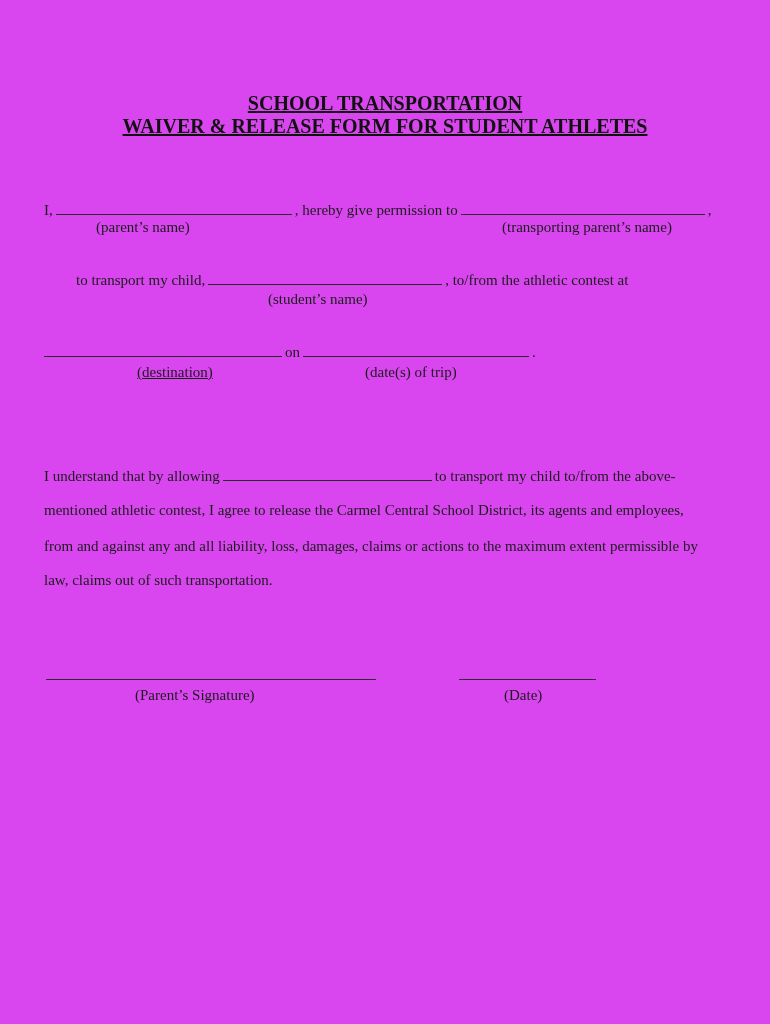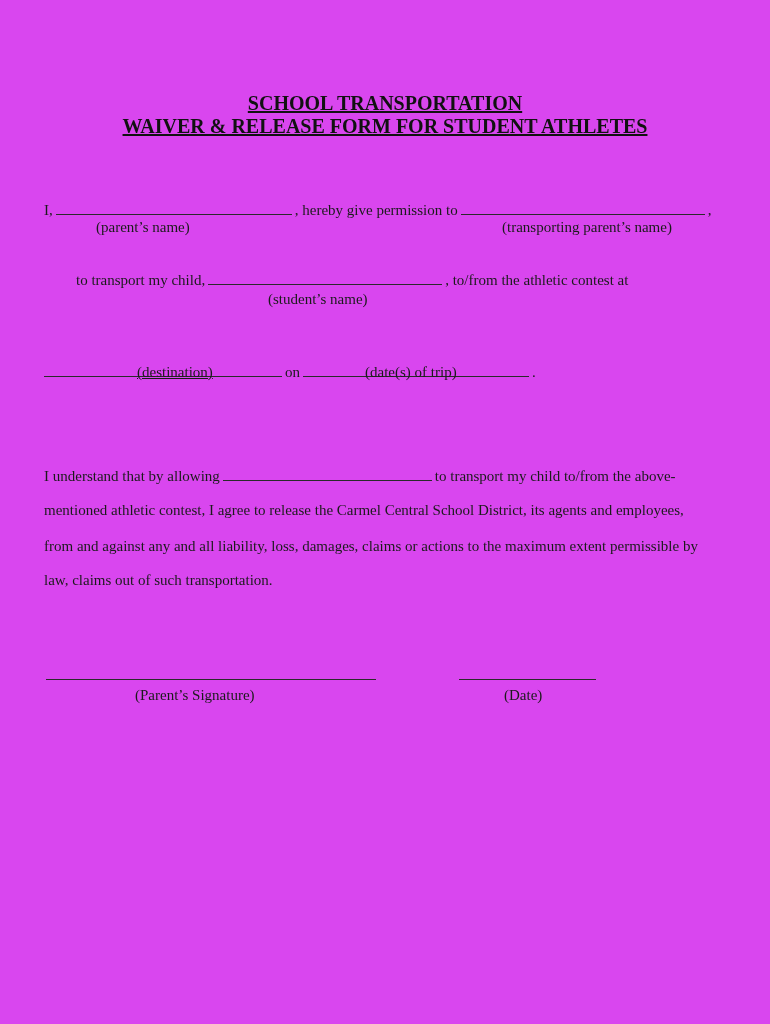--- a/index.html
+++ b/index.html
@@ -56,21 +56,21 @@
     <span>I,</span><span class="blank b1"></span><span>, hereby give permission to</span><span class="blank b2"></span><span>,</span>
   </div>
   <div class="abs" style="left:96px; top:219px;">(parent’s name)</div>
   <div class="abs" style="left:502px; top:219px;">(transporting parent’s name)</div>
 
   <div class="abs" style="left:44px; top:271px;margin-left:32px;">
     <span>to transport my child,</span><span class="blank b3"></span><span>, to/from the athletic contest at</span>
   </div>
   <div class="abs" style="left:268px; top:291px;">(student’s name)</div>
 
-  <div class="abs" style="left:44px; top:343px;margin-top:20px;">
+  <div class="abs" style="left:44px; top:343px;">
     <span class="blank b4"></span><span>on</span><span class="blank b5"></span><span>.</span>
   </div>
   <div class="abs" style="left:137px; top:364px;text-decoration:underline;">(destination)</div>
   <div class="abs" style="left:365px; top:364px;">(date(s) of trip)</div>
 
   <div class="abs" style="left:44px; top:467px;">
     <span>I understand that by allowing</span><span class="blank b6"></span><span>to transport my child to/from the above-</span>
   </div>
   <div class="abs" style="left:44px; top:502px;">mentioned athletic contest, I agree to release the Carmel Central School District, its agents and employees,</div>
   <div class="abs" style="left:44px; top:538px;">from and against any and all liability, loss, damages, claims or actions to the maximum extent permissible by</div>

